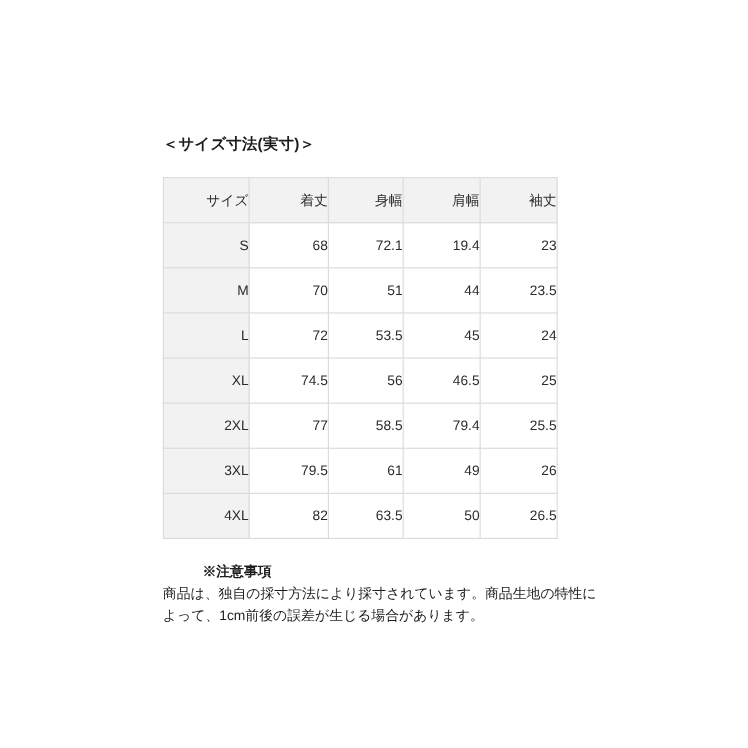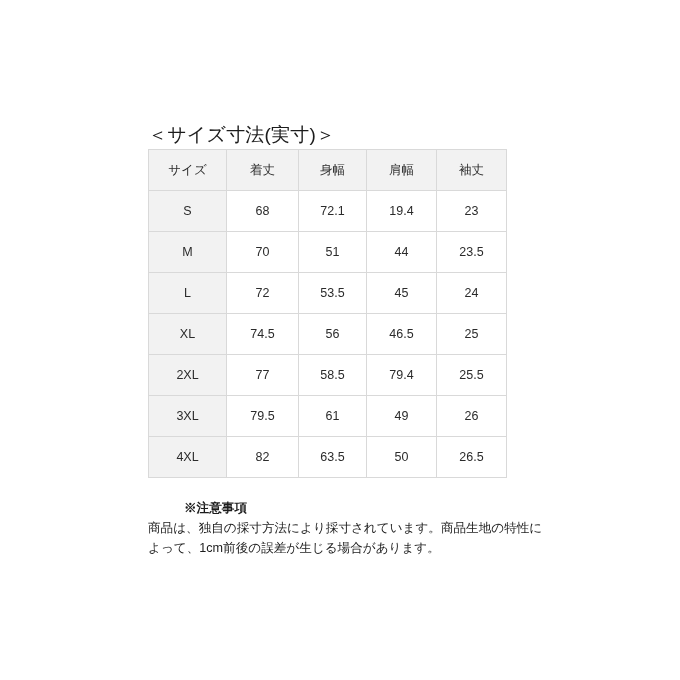--- a/index.html
+++ b/index.html
@@ -20,36 +20,36 @@
     height: 680px;
     box-sizing: border-box;
   }
   .content {
     position: absolute;
     left: 148px;
     top: 122px;
     width: 388px;
   }
   .title {
-    font-size: 19px;
-    font-weight: normal;
+    font-size: 14px;
+    font-weight: bold;
     letter-spacing: 0.2px;
     color: #1c1c1c;
-    margin-bottom: 1px;
+    margin-bottom: 21px;
   }
   table.size-table {
     border-collapse: collapse;
     width: 358px;
     table-layout: fixed;
   }
   table.size-table th,
   table.size-table td {
     border: 1px solid #d9d9d9;
     height: 40px;
-    text-align: center;
+    text-align: right;
     vertical-align: middle;
     font-size: 12.5px;
     font-weight: normal;
     color: #2b2b2b;
     padding: 0;
   }
   table.size-table thead th {
     background: #f2f2f2;
     font-size: 12.5px;
     color: #2b2b2b;

